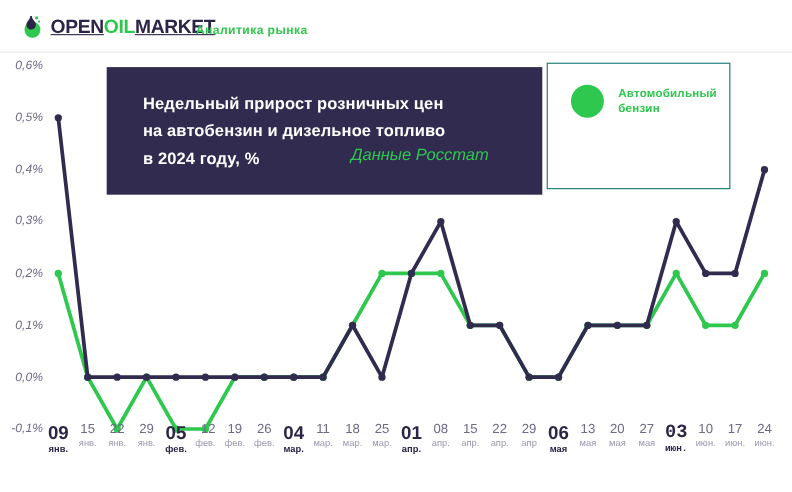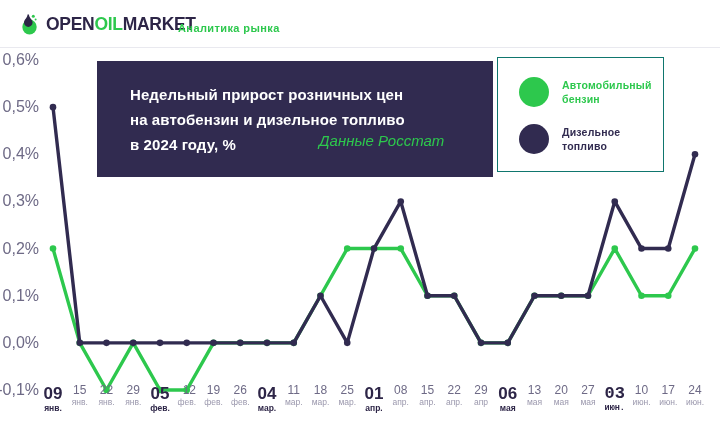--- a/index.html
+++ b/index.html
@@ -6,30 +6,30 @@
   body{
     width:720px;height:447px;background:#ffffff;
     font-family:"Liberation Sans", sans-serif;
     position:relative;overflow:hidden;
   }
   
   #header{position:absolute;left:0;top:0;width:720px;height:48px;}
   #logo-wrap{position:absolute;left:18px;top:13px;display:flex;align-items:center;gap:6px;}
   #logo-mark{width:22px;height:22px;position:relative;}
   #logo-text{font-size:17.5px;font-weight:bold;letter-spacing:-0.3px;line-height:22px;white-space:nowrap;}
-  .lt-dark{color:#2d2547;}
+  .lt-dark{color:#2d2547;text-decoration:underline;}
   .lt-green{color:#2dc84d;}
   #tagline{position:absolute;left:178px;top:22px;font-size:11px;font-weight:bold;color:#2dc84d;letter-spacing:.4px;}
   #header-rule{position:absolute;left:0;top:47px;width:720px;height:1px;background:#e9e9ef;}
 
   
   #chart{position:absolute;left:0;top:48px;width:720px;height:399px;}
   #plot{position:absolute;left:47px;top:12px;width:668px;height:330px;}
-  .ylabel{position:absolute;right:100%;margin-right:8px;font-size:16px;color:#6e6a86;
-          white-space:nowrap;transform:translateY(-50%);text-align:right;}
+  .ylabel{position:absolute;right:100%;margin-right:8px;font-size:11px;color:#6e6a86;
+          white-space:nowrap;transform:translateY(-50%);text-align:right;font-style:italic;}
 
   svg#series{position:absolute;left:0;top:0;width:668px;height:330px;overflow:visible;}
 
   
   #xaxis{position:absolute;left:47px;top:336px;width:668px;height:60px;}
   .xtick{position:absolute;transform:translateX(-50%);text-align:center;line-height:1.15;}
   .xtick .d{font-size:12px;color:#6e6a86;font-weight:normal;}
   .xtick .m{font-size:8.5px;color:#9b98ad;font-weight:normal;}
   .xtick.bold .d{font-size:17px;color:#2d2547;font-weight:bold;}
   .xtick.bold .m{font-size:8.5px;color:#2d2547;font-weight:bold;}
@@ -250,20 +250,13 @@
 </div>
 
 <div id="legend">
   <div class="lrow" style="left:21px;top:19px;">
     <span class="ldot" style="background:#2dc84d;"></span>
     <span class="ltext" style="color:#2dc84d;">
       <span>Автомобильный</span><br>
       <span>бензин</span>
     </span>
   </div>
-  <div class="lrow" style="left:21px;top:66px;">
-    <span class="ldot" style="background:#312b50;"></span>
-    <span class="ltext" style="color:#312b50;">
-      <span>Дизельное</span><br>
-      <span>топливо</span>
-    </span>
-  </div>
 </div>
 
 </body></html>

